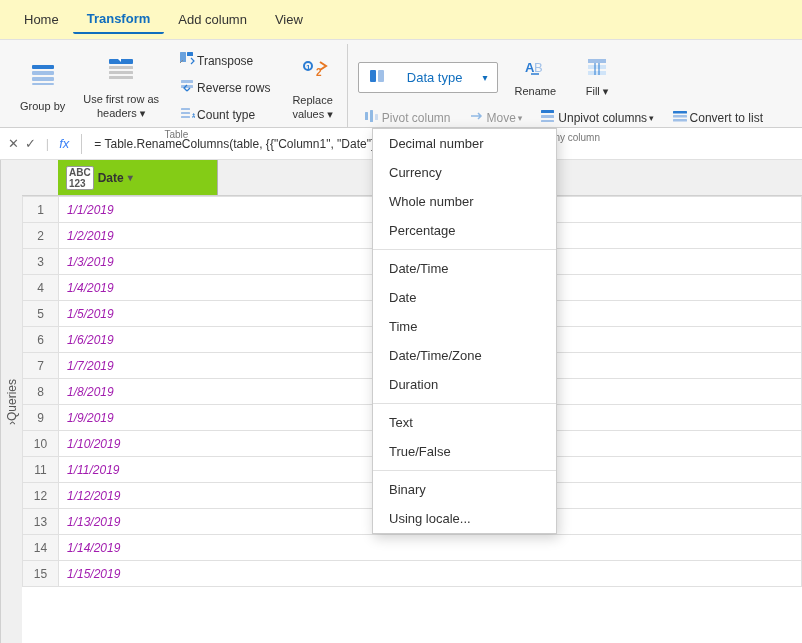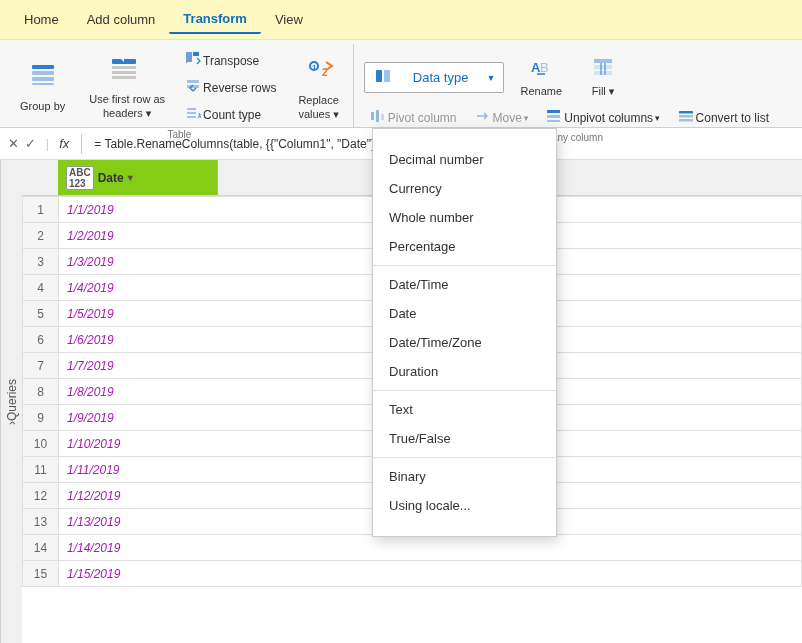--- a/index.html
+++ b/index.html
@@ -90,21 +90,21 @@
       padding: 0 8px;
       gap: 6px;
     }
     .formula-bar-icons {
       display: flex;
       gap: 4px;
       align-items: center;
       color: #666;
     }
     .formula-bar-separator { color: #ccc; margin: 0 4px; }
-    .formula-bar-fx { color: #404040; font-style: italic; font-size: 13px; }
+    .formula-bar-fx { color: #3b82f6; font-style: italic; font-size: 13px; }
     .formula-bar-content { color: #333; font-size: 12px; }
 
     
     .col-header-bar {
       display: flex;
       align-items: center;
       height: 36px;
       background: #f0f0f0;
       border-bottom: 1px solid #d0d0d0;
       padding: 0;
@@ -177,21 +177,21 @@
     
     .dropdown-overlay {
       position: absolute;
       top: 128px;
       left: 372px;
       width: 185px;
       background: #fff;
       border: 1px solid #ccc;
       box-shadow: 2px 4px 12px rgba(0,0,0,0.18);
       z-index: 100;
-      padding: 16px 0;
+      padding: 0 0;
     }
     .dropdown-item {
       padding: 7px 16px;
       font-size: 13px;
       color: #333;
       cursor: pointer;
       white-space: nowrap;
     }
     .dropdown-separator {
       height: 1px;
@@ -231,22 +231,22 @@
       color: #777;
       text-align: center;
       padding-top: 2px;
     }
   </style>
 </head>
 <body>
 
 <div class="menu-bar">
   <div class="menu-item">Home</div>
+  <div class="menu-item active">Transform</div>
   <div class="menu-item">Add column</div>
-  <div class="menu-item active">Transform</div>
   <div class="menu-item">View</div>
 </div>
 
 <div class="ribbon">
 
   <div class="ribbon-section">
     <div class="ribbon-section-content">
 
       <div class="ribbon-btn-large">
         <div class="icon">
@@ -263,21 +263,21 @@
       <div class="ribbon-btn-large" style="min-width:68px;">
         <div class="icon">
           <svg width="28" height="28" viewBox="0 0 28 28">
             <rect x="2" y="4" width="24" height="5" rx="1" fill="#2b7cd3"></rect>
             <rect x="2" y="11" width="24" height="3" rx="0.5" fill="#c8c8c8"></rect>
             <rect x="2" y="16" width="24" height="3" rx="0.5" fill="#c8c8c8"></rect>
             <rect x="2" y="21" width="24" height="3" rx="0.5" fill="#c8c8c8"></rect>
             <path d="M14 4 L14 1 L11 4 L14 7 L14 4" fill="#fff"></path>
           </svg>
         </div>
-        <span style="font-size:11px; text-align:center; line-height:1.2;margin-left:6px;">Use first row as<br>headers ▾</span>
+        <span style="font-size:11px; text-align:center; line-height:1.2;">Use first row as<br>headers ▾</span>
       </div>
 
       <div class="ribbon-col" style="margin-left:4px;">
         <div class="ribbon-btn-small">
           <span class="icon">
             <svg width="16" height="16" viewBox="0 0 16 16">
               <rect x="1" y="1" width="6" height="10" rx="0.5" fill="#2b7cd3" opacity="0.7"></rect>
               <rect x="8" y="1" width="6" height="4" rx="0.5" fill="#2b7cd3"></rect>
               <path d="M12 7 L15 10 L12 13" stroke="#2b7cd3" stroke-width="1.2" fill="none"></path>
               <path d="M1 12 L4 9" stroke="#888" stroke-width="1" fill="none"></path>
@@ -510,20 +510,21 @@
 </div>
 
 <div class="dropdown-overlay" id="dropdown-menu">
 <div class="dropdown-item">Decimal number</div>
     <div class="dropdown-item">Currency</div>
     <div class="dropdown-item">Whole number</div>
     <div class="dropdown-item">Percentage</div>
     <div class="dropdown-separator"></div>
     <div class="dropdown-item">Date/Time</div>
     <div class="dropdown-item">Date</div>
+    <div class="dropdown-item">Time</div>
     <div class="dropdown-item">Date/Time/Zone</div>
     <div class="dropdown-item">Duration</div>
     <div class="dropdown-separator"></div>
     <div class="dropdown-item">Text</div>
     <div class="dropdown-item">True/False</div>
     <div class="dropdown-separator"></div>
     <div class="dropdown-item">Binary</div>
     <div class="dropdown-item">Using locale...</div>
   </div>
 

